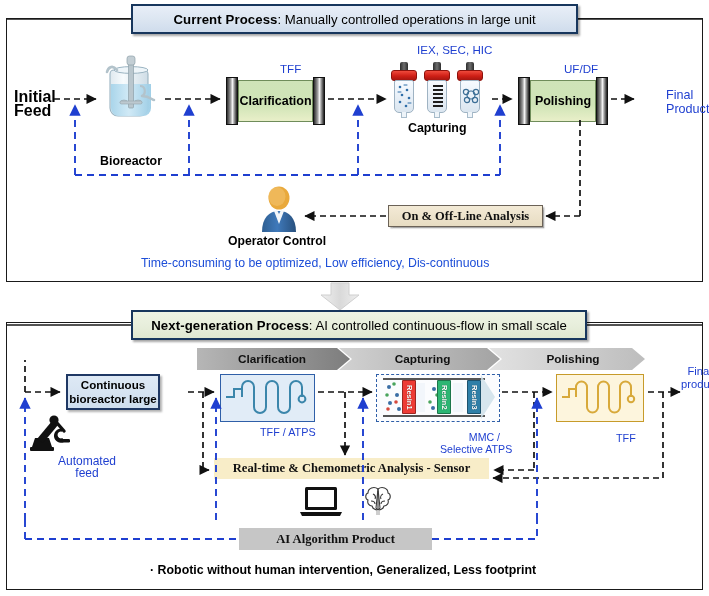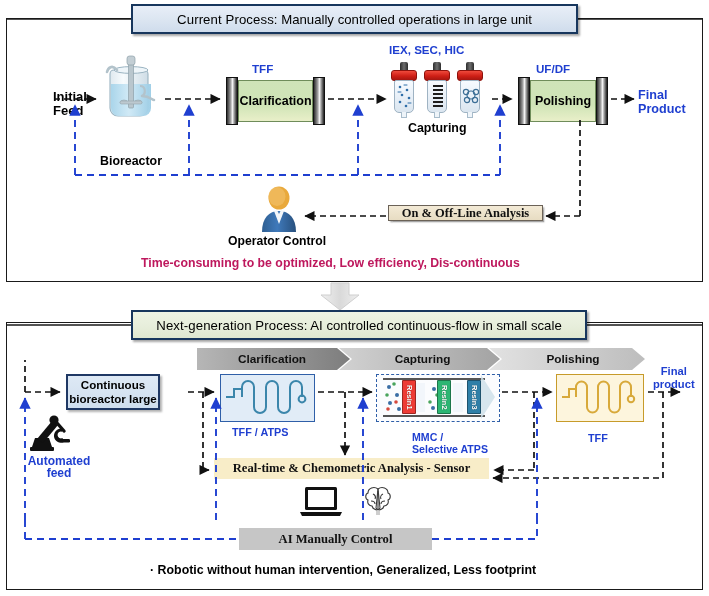--- a/index.html
+++ b/index.html
@@ -16,35 +16,35 @@
   #panel-bottom { left:6px;  top:322px; width:697px; height:268px; }
 
   
   .banner {
     position:absolute; border:2px solid #17365d; text-align:center;
     font-size:13.2px; color:#000; white-space:nowrap;
     box-shadow:2px 2px 2px rgba(0,0,0,.35);
     display:flex; align-items:center; justify-content:center;
     z-index:30;
   }
-  .banner b { font-weight:normal; letter-spacing:.1px; }
+  .banner b { font-weight:bold; letter-spacing:.1px; }
   .banner .sub { font-weight:normal; }
   #banner-current { left:131px; top:4px; width:447px; height:30px;
      background:linear-gradient(180deg,#e8eef8 0%, #dbe5f1 55%, #cfdcec 100%); }
   #banner-next { left:131px; top:310px; width:456px; height:30px;
      background:linear-gradient(180deg,#eef3e4 0%, #e7eedb 55%, #dfe8d0 100%); }
 
   
   #transition-arrow { position:absolute; left:318px; top:283px; width:44px; height:28px; z-index:5; }
 
   
   .lbl { position:absolute; white-space:nowrap; }
-  .blue { color:#1f3fd0; font-weight:bold; }
+  .blue { color:#1f3fd0; font-weight:normal;margin-left:28px; }
   .blk  { color:#000; font-weight:bold; }
-  .red  { color:#be185d; font-weight:bold; }
+  .red  { color:#1d4ed8; font-weight:normal; }
 
   
   .cassette { position:absolute; }
   .cassette .body {
     position:absolute; left:12px; top:0; right:12px; bottom:0;
     background:linear-gradient(180deg,#cfe3b8 0%, #cfe4b6 60%, #e9efc9 100%);
     border:1px solid #6f8c5a;
     display:flex; align-items:center; justify-content:center;
     font-size:12.5px; font-weight:bold; color:#000;
   }
@@ -74,21 +74,21 @@
      background:#eef4f9; border:1px solid #a8bccb; border-top:none; }
 
   
   #operator { position:absolute; left:256px; top:186px; width:46px; height:46px; }
 
   
   .box {
     position:absolute; display:flex; align-items:center; justify-content:center;
     text-align:center; white-space:nowrap;
   }
-  #box-analysis { left:388px; top:205px; width:155px; height:16px;
+  #box-analysis { left:388px; top:205px; width:155px; height:22px;
      background:linear-gradient(180deg,#f3ead6,#e7dcc2);
      border:1px solid #6b6257; box-shadow:1.5px 1.5px 1.5px rgba(0,0,0,.35);
      font-family:"Liberation Serif", serif; font-size:12.5px; font-weight:bold; color:#111; }
   #box-bioreactor-unit { left:66px; top:374px; width:94px; height:36px;
      background:linear-gradient(180deg,#dee9f5,#cfdeee);
      border:2px solid #1f3864; box-shadow:2px 2px 2px rgba(0,0,0,.3);
      font-size:11.6px; font-weight:bold; color:#000; line-height:1.25; }
   #box-sensor { left:214px; top:458px; width:275px; height:21px;
      background:#f8edc8; border:0; font-family:"Liberation Serif", serif;
      font-size:12.6px; font-weight:bold; color:#111; }
@@ -128,21 +128,21 @@
 <body>
 
 <div class="stage">
 
   <div class="panel" id="panel-top"></div>
 
   <div class="banner" id="banner-current">
     <span><b>Current Process</b><span class="sub">: Manually controlled operations in large unit</span></span>
   </div>
 
-  <div class="lbl blk" style="left:14px; top:90px; font-size:13px; line-height:14px;margin-left:39px;">
+  <div class="lbl blk" style="left:14px; top:90px; font-size:16px; line-height:14px;">
     <div>Initial</div>
     <div>Feed</div>
   </div>
 
   <div id="bioreactor">
     <svg width="58" height="66" viewBox="0 0 58 66">
       <defs>
         <linearGradient id="vesG" x1="0" y1="0" x2="1" y2="0">
           <stop offset="0%" stop-color="#dfe9ef"></stop>
             <stop offset="35%" stop-color="#f7fbfd"></stop>
@@ -379,41 +379,41 @@
         <circle cx="11" cy="34" r="1.8"></circle>
           <circle cx="19" cy="27" r="1.8"></circle>
       </g>
       <rect x="36" y="8" width="12" height="29" fill="#eef4f9" opacity=".7"></rect>
       <rect x="76" y="8" width="10" height="29" fill="#eef4f9" opacity=".7"></rect>
     </svg>
     <div class="resin" style="left:25px; background:#ee3b35;">Resin1</div>
     <div class="resin" style="left:60px; background:#2cb673;">Resin2</div>
     <div class="resin" style="left:90px; background:#2f7fa8;">Resin3</div>
   </div>
-  <div class="lbl blue" style="left:412px; top:431px; font-size:10.6px; line-height:12px; text-align:left; width:60px;">
+  <div class="lbl blue" style="left:412px; top:431px; font-size:10.6px; line-height:12px; text-align:right; width:60px;">
     <div>MMC /</div>
     <div>Selective ATPS</div>
   </div>
 
   <div id="unit-polishing">
     <svg width="85" height="45" viewBox="0 0 85 45">
       <path d="M5 22 h7 v-8 h7 v8" fill="none" stroke="#d8a93a" stroke-width="2"></path>
       <path d="M19 22 V12 a5.5 5.5 0 0 1 11 0 v20 a5.5 5.5 0 0 0 11 0 V12 a5.5 5.5 0 0 1 11 0 v20 a5.5 5.5 0 0 0 11 0 V12 a5.5 5.5 0 0 1 11 0 v10" fill="none" stroke="#d8a93a" stroke-width="2"></path>
       <circle cx="74" cy="24" r="3.2" fill="none" stroke="#d8a93a" stroke-width="2"></circle>
     </svg>
   </div>
   <div class="lbl blue" style="left:588px; top:432px; font-size:10.8px;">TFF</div>
 
   <div class="lbl blue" style="left:653px; top:365px; font-size:11.2px; line-height:13px; text-align:center;">
     <div>Final</div>
     <div>product</div>
   </div>
 
   <div class="box" id="box-sensor">Real-time &amp; Chemometric Analysis - Sensor</div>
-  <div class="box" id="box-ai">AI Manually  Control</div>
+  <div class="box" id="box-ai">AI Algorithm  Product</div>
 
   <div id="laptop">
     <svg width="46" height="32" viewBox="0 0 46 32">
       <rect x="7" y="1" width="32" height="23" rx="1.5" fill="#111"></rect>
       <rect x="10" y="4" width="26" height="17" fill="#fff"></rect>
       <path d="M2 26 h42 l-2 4 h-38 z" fill="#111"></path>
     </svg>
   </div>
 
   <div id="brain">

